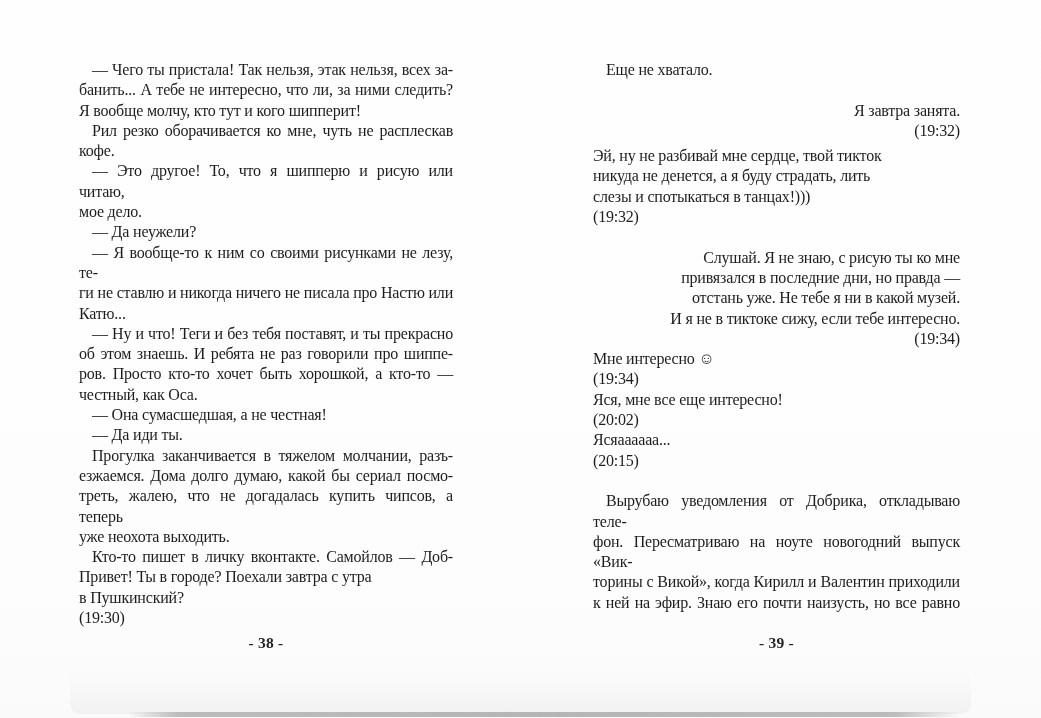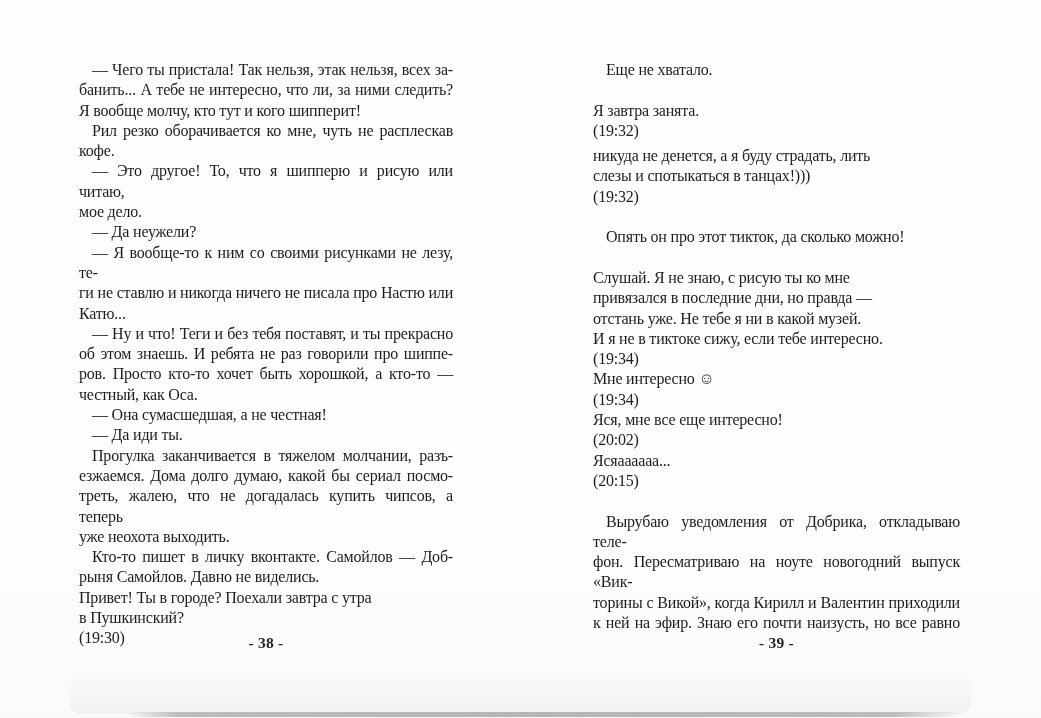--- a/index.html
+++ b/index.html
@@ -29,21 +29,21 @@
   #col-left  { left: 79px;  top: 60px; width: 374px; }
   #col-right { left: 593px; top: 60px; width: 367px; }
 
   .block { margin: 0; }
   .gap-line { margin-top: 20.3px; }
   .gap-sm   { margin-top: 5px; }
   .gap-lg   { }
 
   .line { min-height: 20.3px; }
   .align-left  .line { text-align: left; }
-  .align-right .line { text-align: left; }
+  .align-right .line { text-align: right; }
   .jl  { text-align: justify; text-align-last: justify; }
   .ind { text-indent: 13px; }
 
   .page-num {
     position: absolute;
     top: 634px;
     text-align: center;
     font-size: 15.5px;
     letter-spacing: 0.2px;
     color: #242424;
@@ -120,47 +120,44 @@
           <div class="line ind">— Да иди ты.</div>
         </div>
         <div class="block align-justify">
           <div class="line jl ind">Прогулка заканчивается в тяжелом молчании, разъ-</div>
           <div class="line jl">езжаемся. Дома долго думаю, какой бы сериал посмо-</div>
           <div class="line jl">треть, жалею, что не догадалась купить чипсов, а теперь</div>
           <div class="line">уже неохота выходить.</div>
         </div>
         <div class="block align-justify">
           <div class="line jl ind">Кто-то пишет в личку вконтакте. Самойлов — Доб-</div>
-          <div class="line">рыня Самойлов. Давно не виделись.</div>
         </div>
         <div class="block align-left gap-lg">
           <div class="line">Привет! Ты в городе? Поехали завтра с утра</div>
           <div class="line">в Пушкинский?</div>
           <div class="line">(19:30)</div>
         </div>
       </div>
     <div class="page-num" id="num-left">- 38 -</div>
   </div>
 
   <div>
     <div class="text-col" id="col-right">
         <div class="block align-justify">
           <div class="line ind">Еще не хватало.</div>
         </div>
         <div class="block align-right gap-line">
           <div class="line">Я завтра занята.</div>
           <div class="line">(19:32)</div>
         </div>
         <div class="block align-left gap-sm">
+          <div class="line">Эй, ну не разбивай мне сердце, твой тикток</div>
           <div class="line">никуда не денется, а я буду страдать, лить</div>
           <div class="line">слезы и спотыкаться в танцах!)))</div>
           <div class="line">(19:32)</div>
-        </div>
-        <div class="block align-justify gap-line">
-          <div class="line ind">Опять он про этот тикток, да сколько можно!</div>
         </div>
         <div class="block align-right gap-line">
           <div class="line">Слушай. Я не знаю, с рисую ты ко мне</div>
           <div class="line">привязался в последние дни, но правда —</div>
           <div class="line">отстань уже. Не тебе я ни в какой музей.</div>
           <div class="line">И я не в тиктоке сижу, если тебе интересно.</div>
           <div class="line">(19:34)</div>
         </div>
         <div class="block align-left">
           <div class="line">Мне интересно ☺</div>

